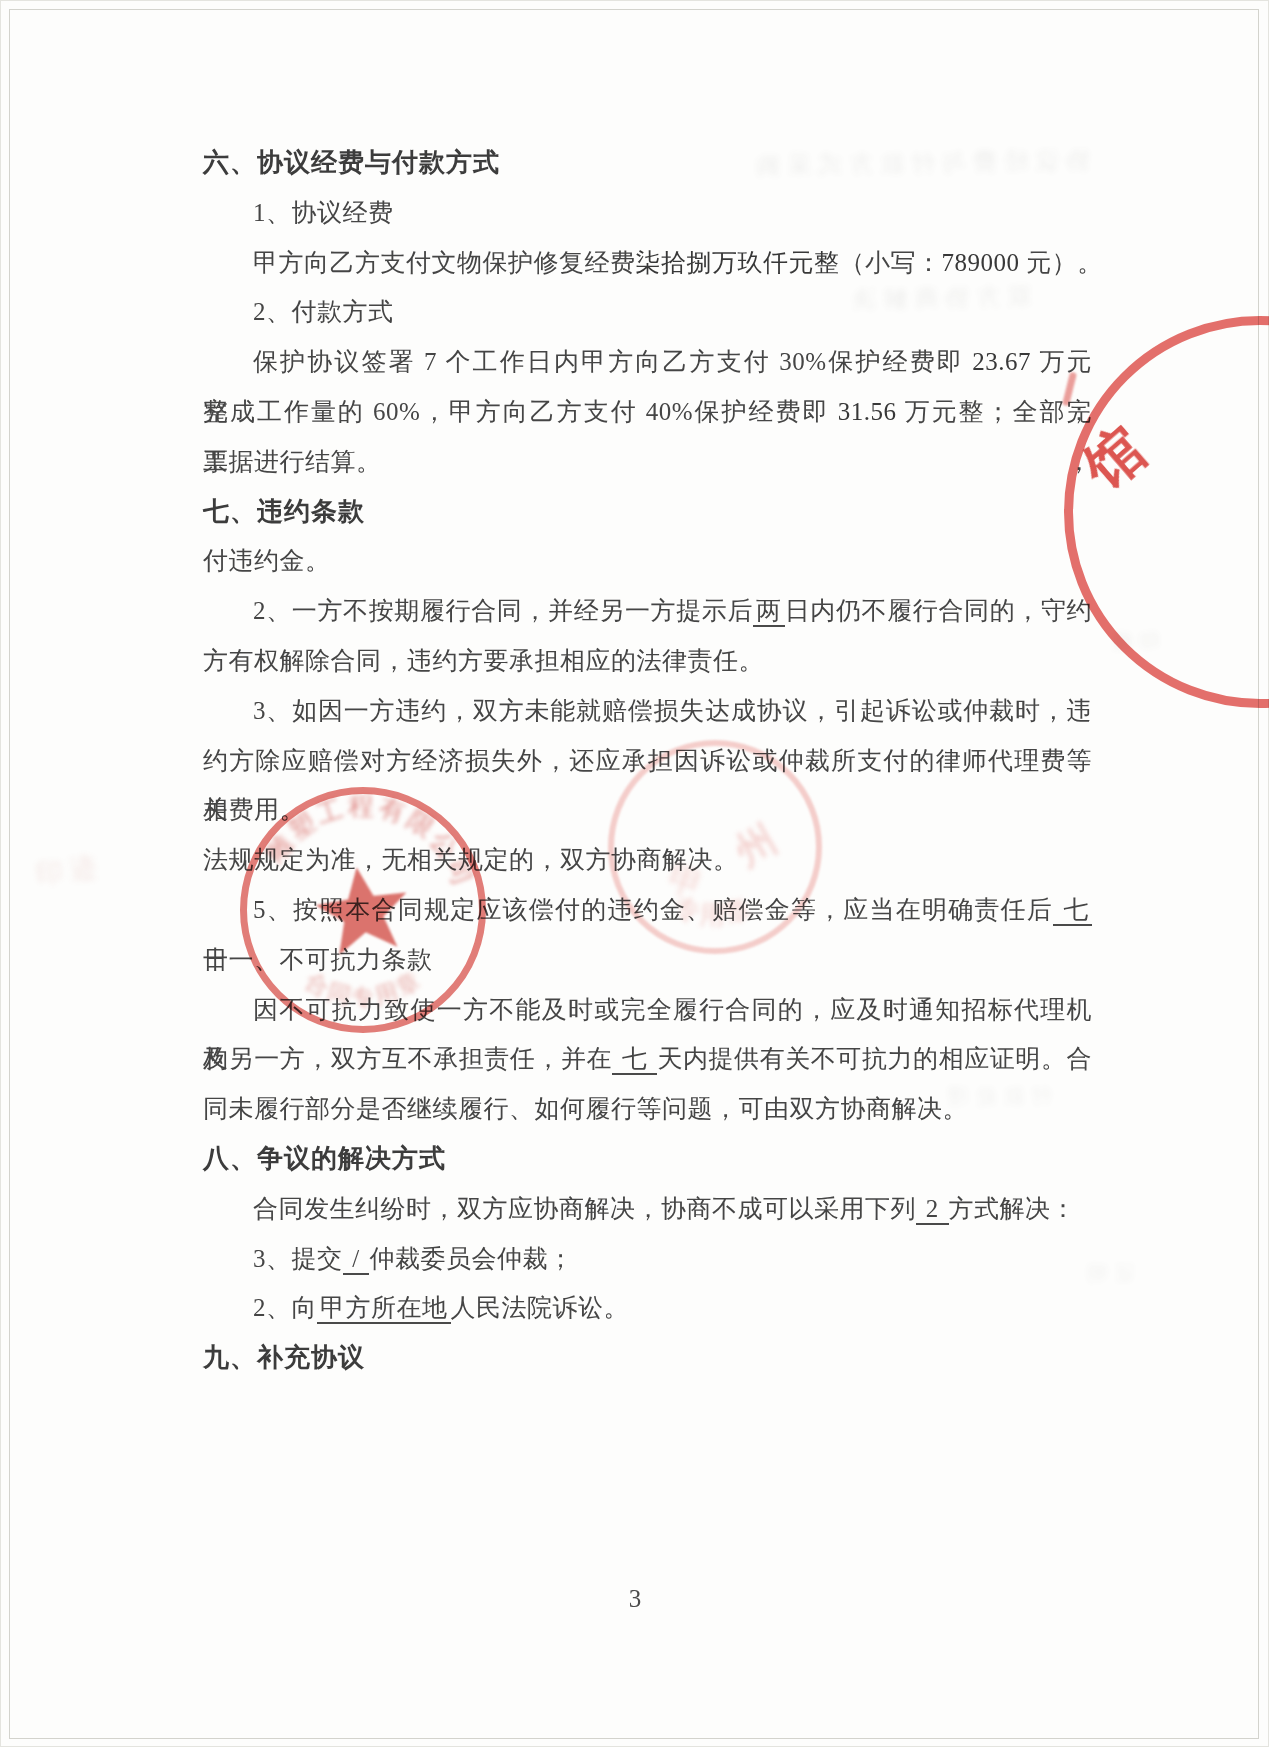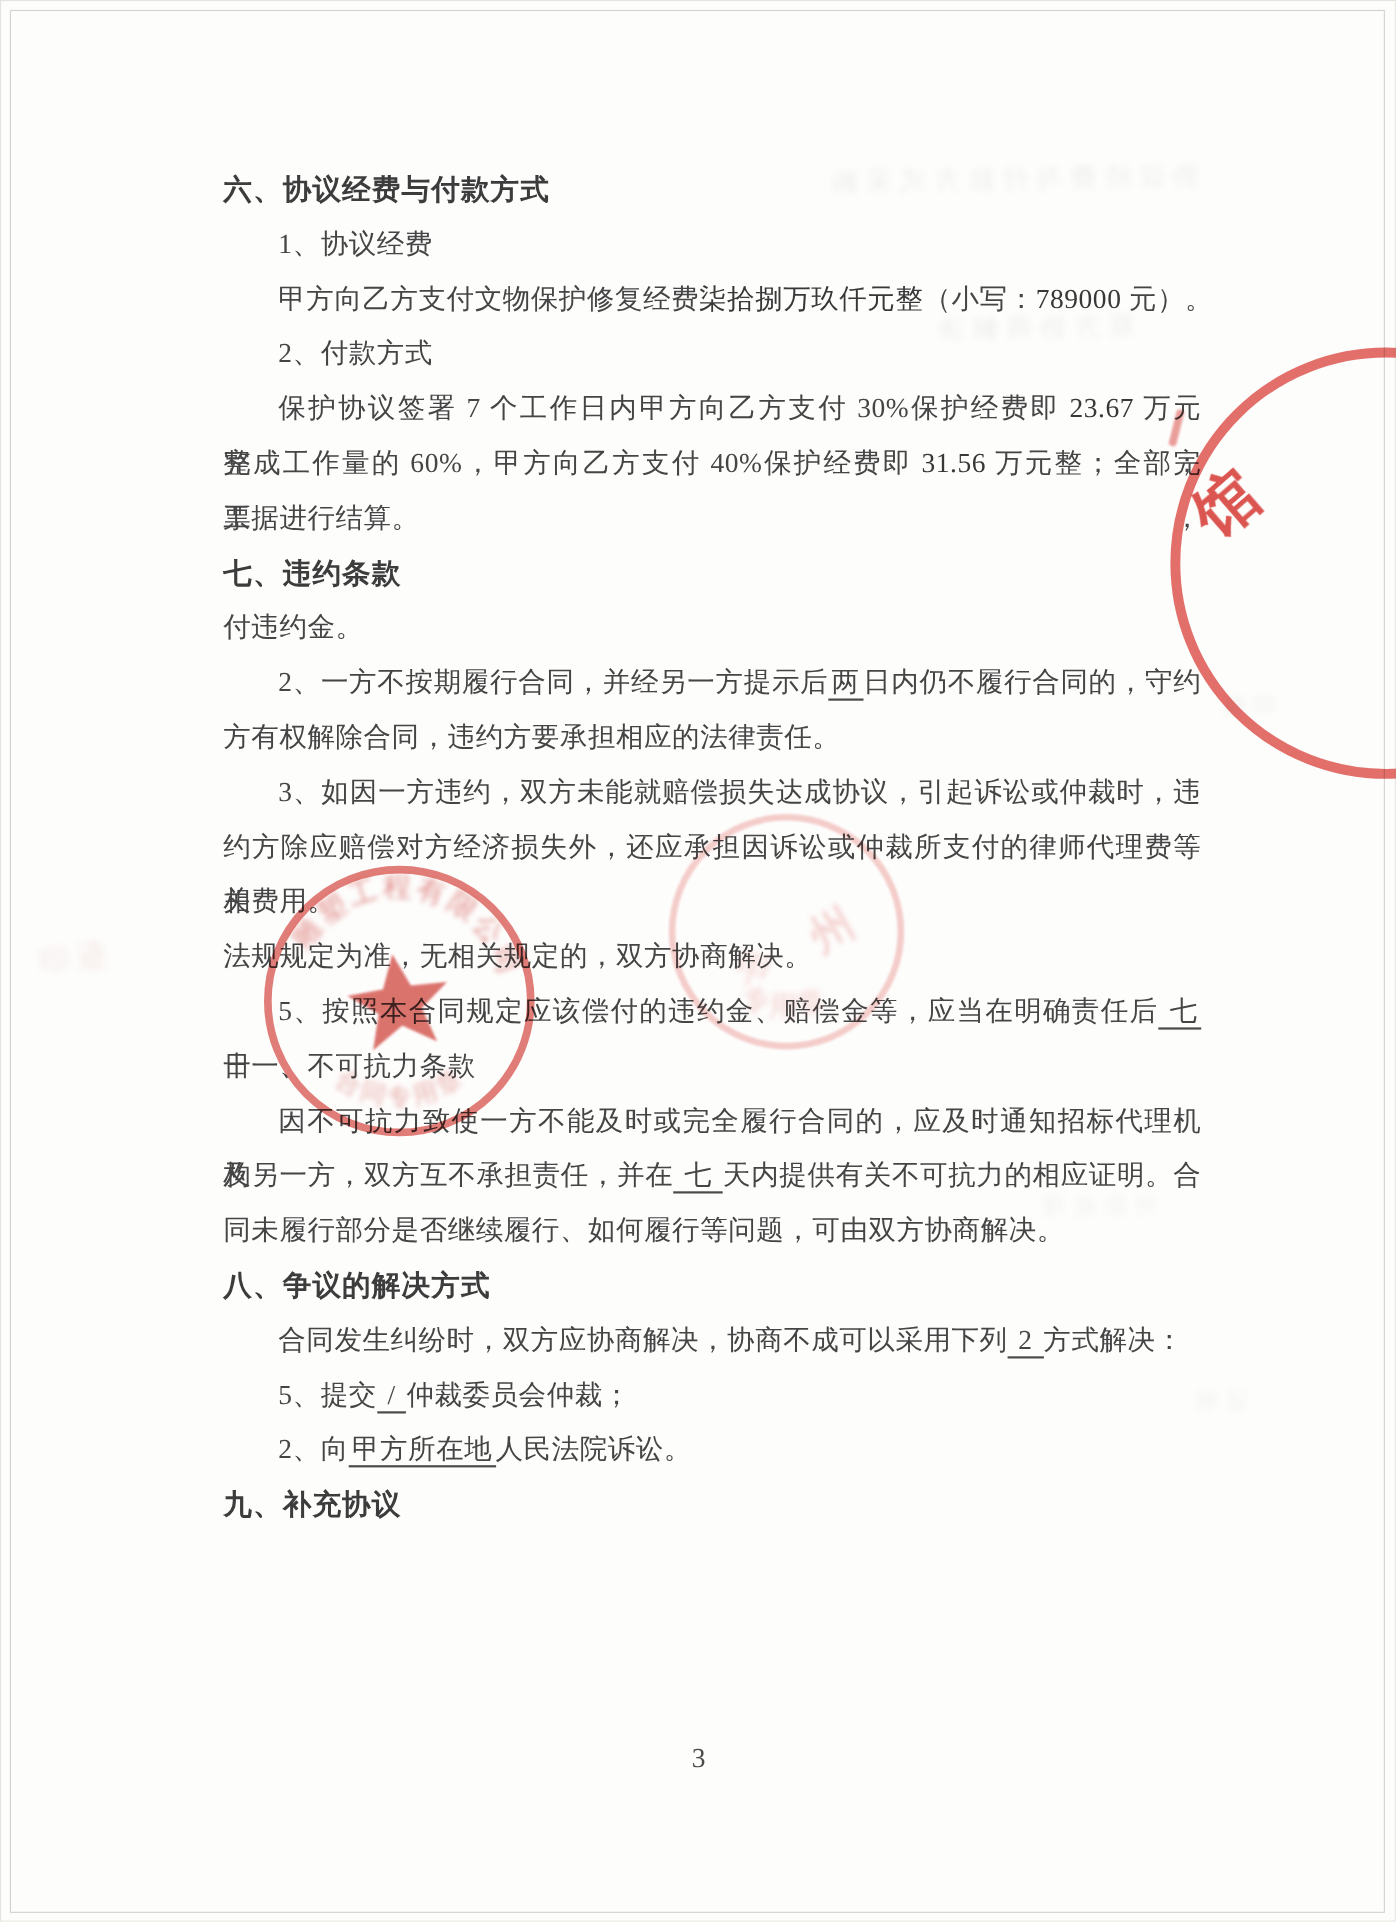--- a/index.html
+++ b/index.html
@@ -11,21 +11,21 @@
   }
   .scan-frame{
     position:absolute;left:9px;top:9px;right:10px;bottom:8px;
     border:1.5px solid #d3d3cd;pointer-events:none;
   }
   .scan-edge{
     position:absolute;inset:0;border:1px solid #e4e4df;pointer-events:none;
   }
   
   .doc{
-    position:absolute;left:203px;top:148px;width:889px;
+    position:absolute;left:203px;top:138px;width:889px;
     font-size:25px;
   }
   .line{
     height:49.8px;line-height:49.8px;white-space:nowrap;
     letter-spacing:.5px;
   }
   .line.j{white-space:normal;text-align:justify;text-align-last:justify;}
   .line.h{
     font-family:"Liberation Sans","DejaVu Sans",sans-serif;
     font-weight:700;font-size:26px;color:#3c3c3c;letter-spacing:1px;
@@ -126,21 +126,21 @@
     <div class="line j"><span>约方除应赔偿对方经济损失外，还应承担因诉讼或仲裁所支付的律师代理费等相</span></div>
     <div class="line"><span>关费用。</span></div>
     <div class="line"><span>法规规定为准，无相关规定的，双方协商解决。</span></div>
     <div class="line ind j"><span>5、按照本合同规定应该偿付的违约金、赔偿金等，应当在明确责任后</span><span class="u"> 七 </span><span>日</span></div>
     <div class="line"><span>十一、不可抗力条款</span></div>
     <div class="line ind j"><span>因不可抗力致使一方不能及时或完全履行合同的，应及时通知招标代理机构</span></div>
     <div class="line j"><span>及另一方，双方互不承担责任，并在</span><span class="u"> 七 </span><span>天内提供有关不可抗力的相应证明。合</span></div>
     <div class="line"><span>同未履行部分是否继续履行、如何履行等问题，可由双方协商解决。</span></div>
     <div class="line h"><span>八、争议的解决方式</span></div>
     <div class="line ind"><span>合同发生纠纷时，双方应协商解决，协商不成可以采用下列</span><span class="u"> 2 </span><span>方式解决：</span></div>
-    <div class="line ind"><span>5、提交</span><span class="u"> / </span><span>仲裁委员会仲裁；</span></div>
+    <div class="line ind"><span>3、提交</span><span class="u"> / </span><span>仲裁委员会仲裁；</span></div>
     <div class="line ind"><span>2、向</span><span class="u">甲方所在地</span><span>人民法院诉讼。</span></div>
     <div class="line h"><span>九、补充协议</span></div>
   </div>
 
 <div class="page-num">3</div>
 
 <div class="stamp stamp-a">
   <div class="seal-ring"></div>
   <svg class="seal-svg" viewBox="0 0 246 246">
     <defs>

